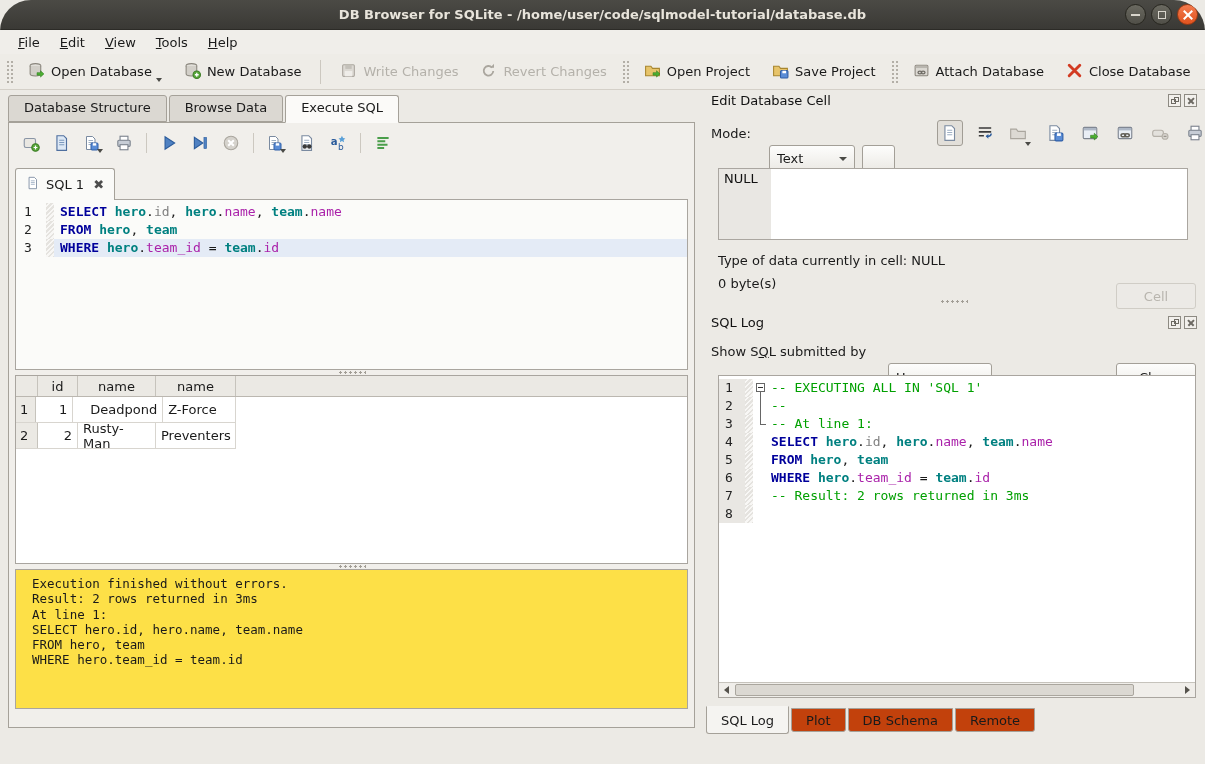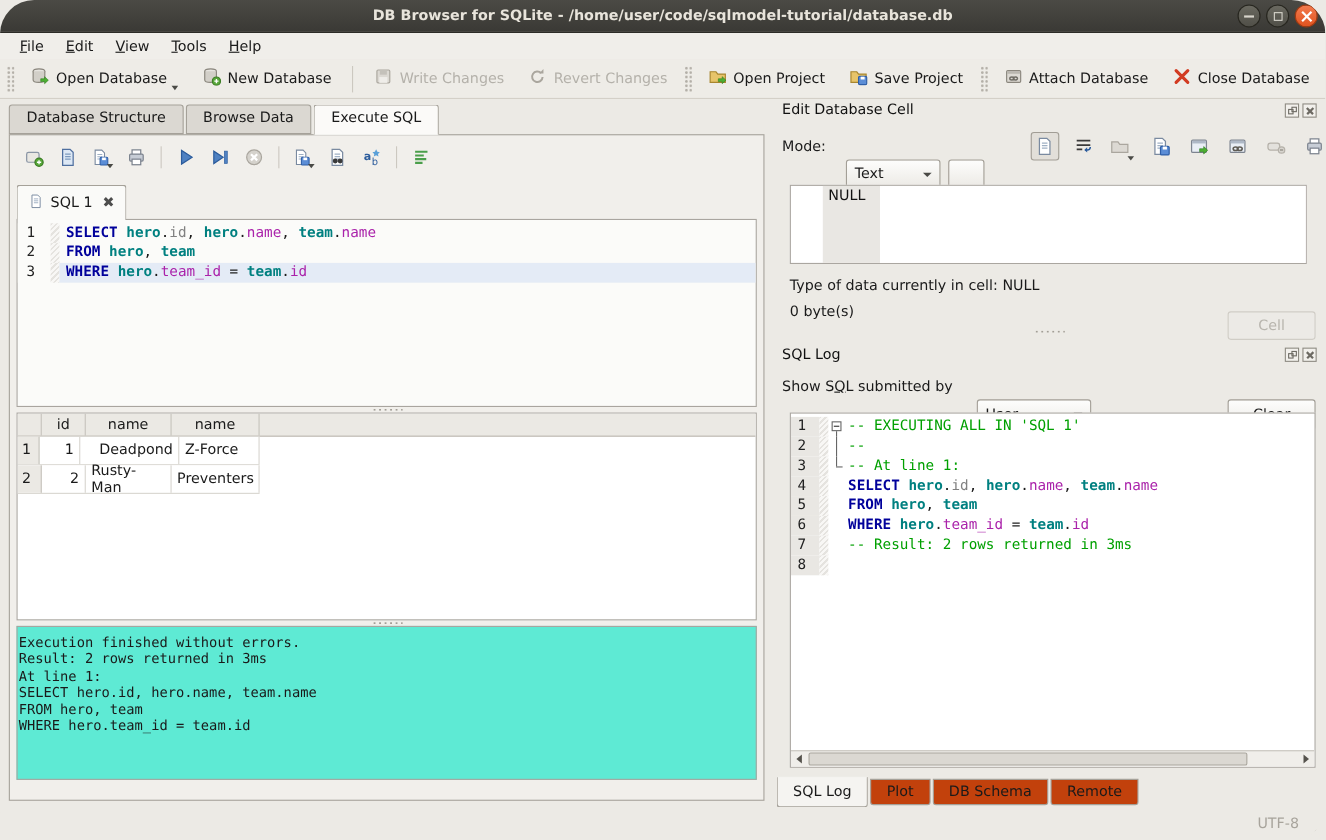--- a/index.html
+++ b/index.html
@@ -82,22 +82,22 @@
 
   .results-box { position:absolute; left:6px; top:252px; width:673px; height:189px; background:#fff; border:1px solid #a9a59f; overflow:hidden; }
   .res-header { display:flex; height:21px; background:#ebe9e4; border-bottom:1px solid #bbb7b0; }
   .res-header .hcell { border-right:1px solid #c6c3bc; display:flex; align-items:center; justify-content:center; font-size:13px; }
   .res-header .corner { width:22px; }
   .res-row { display:flex; height:26px; border-bottom:1px solid #d8d5cf; background:#fff; width:220px; }
   .res-row .rh { width:22px; background:#ebe9e4; border-right:1px solid #c6c3bc; display:flex; align-items:center; padding-left:4px; }
   .res-row .cell { border-right:1px solid #d8d5cf; display:flex; align-items:center; padding:0 5px; }
   .cell.num { justify-content:flex-end; }
 
-  .exec-box { position:absolute; left:6px; top:446px; width:673px; height:140px; background:#5eead4; border:1px solid #a9a59f;
-    font-family:"DejaVu Sans Mono",monospace; font-size:12.5px; line-height:15.3px; padding:6px 1px; white-space:pre; overflow:hidden; }
+  .exec-box { position:absolute; left:6px; top:446px; width:673px; height:140px; background:#fde047; border:1px solid #a9a59f;
+    font-family:"DejaVu Sans Mono",monospace; font-size:12.5px; line-height:15.3px; padding:6px 16px; white-space:pre; overflow:hidden; }
 
   
   .dock { position:absolute; left:703px; top:90px; width:502px; height:645px; }
   .dock-title { position:absolute; left:8px; font-size:13px; color:#111; }
   .dock-btns { position:absolute; right:8px; display:flex; gap:3px; }
   .dbtn { width:13px; height:13px; border:1px solid #8d8a82; background:#f2f0ec; position:relative; }
   .dbtn .sq1 { position:absolute; left:2px; top:4px; width:5px; height:5px; border:1px solid #6d6a63; }
   .dbtn .sq2 { position:absolute; left:4.5px; top:1.5px; width:5px; height:5px; border:1px solid #6d6a63; background:#f2f0ec; }
   .dbtn .dx1,.dbtn .dx2 { position:absolute; left:1.5px; top:5px; width:8px; height:1.5px; background:#6d6a63; }
   .dbtn .dx1 { transform:rotate(45deg);} .dbtn .dx2 { transform:rotate(-45deg);}
@@ -107,21 +107,21 @@
   .sel-caret { width:0; height:0; border-left:4px solid transparent; border-right:4px solid transparent; border-top:4.5px solid #4a4a46; }
   .pushbtn { display:flex; align-items:center; justify-content:center; }
   .pushbtn u { text-decoration:underline; }
   .pushbtn.disabled { background:#eceae6; border-color:#d0cdc6; color:#b8b5ae; }
 
   .cellicons { position:absolute; left:234px; top:30px; display:flex; gap:9px; }
   .cicon { width:26px; height:26px; display:flex; align-items:center; justify-content:center; position:relative; }
   .cicon svg { width:18px; height:18px; }
   .cicon.active { border:1px solid #a19d95; background:#e2dfd9; border-radius:3px; }
 
-  .cellbox { position:absolute; left:15px; top:78px; width:470px; height:72px; background:#fff; border:1px solid #aaa6a0; display:flex;padding-left:29px; }
+  .cellbox { position:absolute; left:15px; top:78px; width:470px; height:72px; background:#fff; border:1px solid #aaa6a0; display:flex; }
   .cellbox .gut { width:52px; background:#e9e7e3; padding:2px 0 0 5px; color:#111; }
 
   .logbox { position:absolute; left:15px; top:285px; width:478px; height:323px; background:#fff; border:1px solid #a9a59f; overflow:hidden; }
   .log-line { display:flex; height:18px; font-family:"DejaVu Sans Mono",monospace; font-size:13px; line-height:18px; }
   .log-gut { flex:0 0 26px; padding-left:6px; background:#e9e7e3; color:#222; }
   .fold { flex:0 0 16px; position:relative; }
   .fbox { position:absolute; left:3px; top:4px; width:9px; height:9px; border:1px solid #666; background:#fff; }
   .fminus { position:absolute; left:1px; right:1px; top:3px; border-top:1px solid #333; }
   .fv { position:absolute; left:7px; width:0; border-left:1px solid #666; }
   .fh { position:absolute; left:7px; top:9px; width:6px; border-top:1px solid #666; }
@@ -588,18 +588,14 @@
     </div>
 
     <div class="bottom-tabs" id="bottom-tabs">
         <div class="btab active">SQL Log</div>
         <div class="btab">Plot</div>
         <div class="btab">DB Schema</div>
         <div class="btab">Remote</div>
       </div>
   </div>
 
-  <div class="statusbar">
-    <span class="encoding">UTF-8</span>
-    <div class="resize-grip"></div>
-  </div>
 
 </div>
 
 </body></html>

